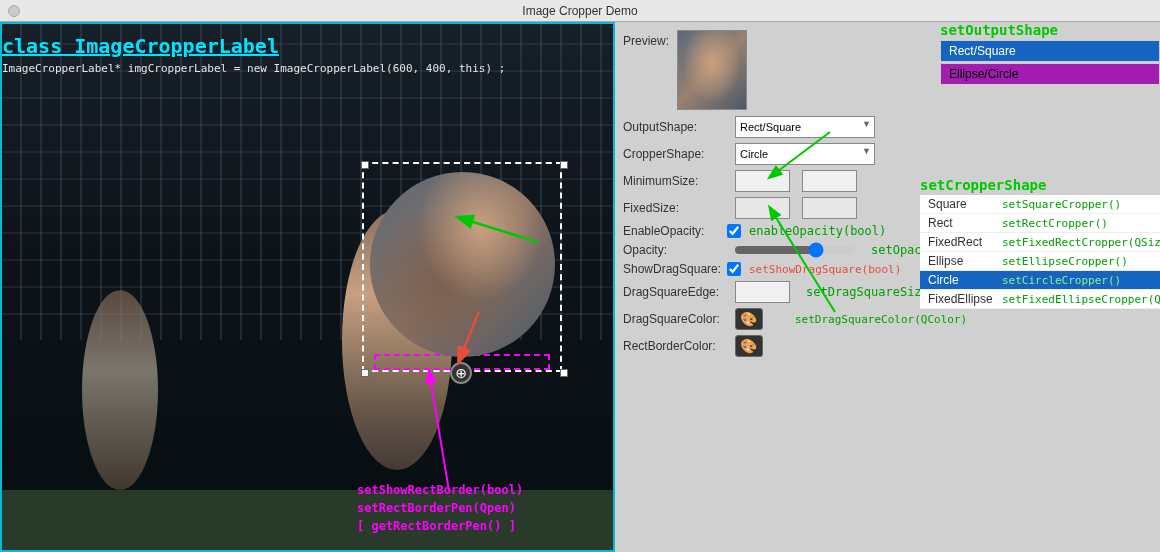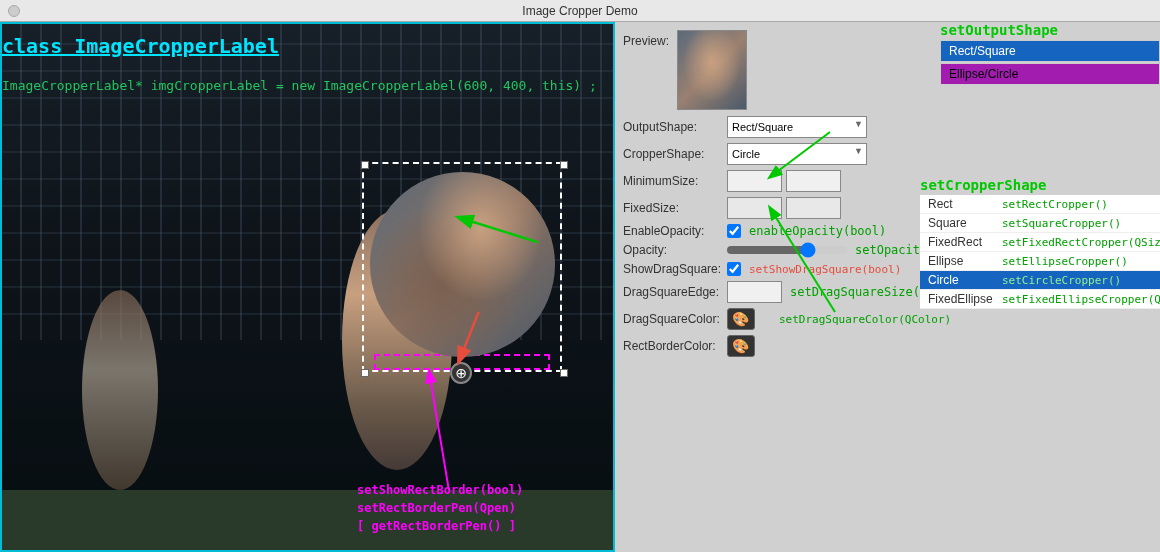--- a/index.html
+++ b/index.html
@@ -75,24 +75,24 @@
 
     .code-line1 {
       font-size: 20px;
       font-weight: bold;
       color: #00e5ff;
       text-decoration: underline;
       font-family: monospace;
     }
 
     .code-line2 {
-      font-size: 13px;
-      color: #22c55e;
+      font-size: 11px;
+      color: #e5e5e5;
       font-family: monospace;
-      margin-top: 20px;
+      margin-top: 4px;
     }
 
     
     .crop-rect {
       position: absolute;
       top: 138px;
       left: 360px;
       width: 200px;
       height: 210px;
       border: 2px dashed white;
@@ -220,21 +220,21 @@
       position: absolute;
       inset: 0;
       background: radial-gradient(ellipse at 50% 40%, #c8a080 0%, transparent 60%);
     }
 
     
     .form-row {
       display: flex;
       align-items: center;
       margin-bottom: 5px;
-      gap: 4px;
+      gap: 12px;
     }
 
     .form-label {
       width: 100px;
       font-size: 12px;
       color: #333;
       flex-shrink: 0;
     }
 
     .form-select {
@@ -611,26 +611,26 @@
 
     <div class="set-output-dropdown">
       <div class="dropdown-title">setOutputShape</div>
       <div class="dropdown-item selected">Rect/Square</div>
       <div class="dropdown-item">Ellipse/Circle</div>
     </div>
 
     <div class="set-cropper-dropdown">
       <div class="dropdown-title">setCropperShape</div>
       <div class="cropper-item">
+        <span class="cropper-item-name">Square</span>
+        <span class="cropper-item-func">setSquareCropper()</span>
+      </div>
+      <div class="cropper-item">
         <span class="cropper-item-name">Rect</span>
         <span class="cropper-item-func">setRectCropper()</span>
-      </div>
-      <div class="cropper-item">
-        <span class="cropper-item-name">Square</span>
-        <span class="cropper-item-func">setSquareCropper()</span>
       </div>
       <div class="cropper-item">
         <span class="cropper-item-name">FixedRect</span>
         <span class="cropper-item-func">setFixedRectCropper(QSize)</span>
       </div>
       <div class="cropper-item">
         <span class="cropper-item-name">Ellipse</span>
         <span class="cropper-item-func">setEllipseCropper()</span>
       </div>
       <div class="cropper-item selected">

